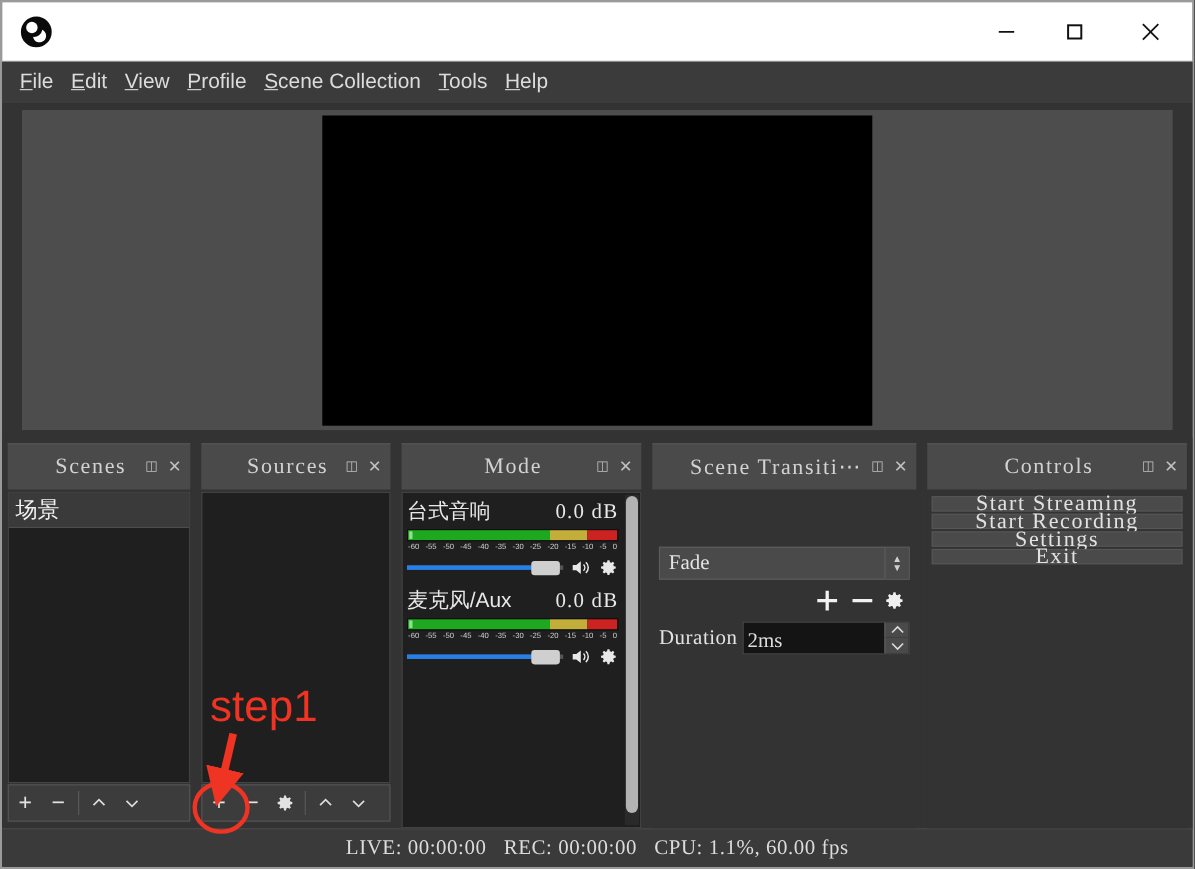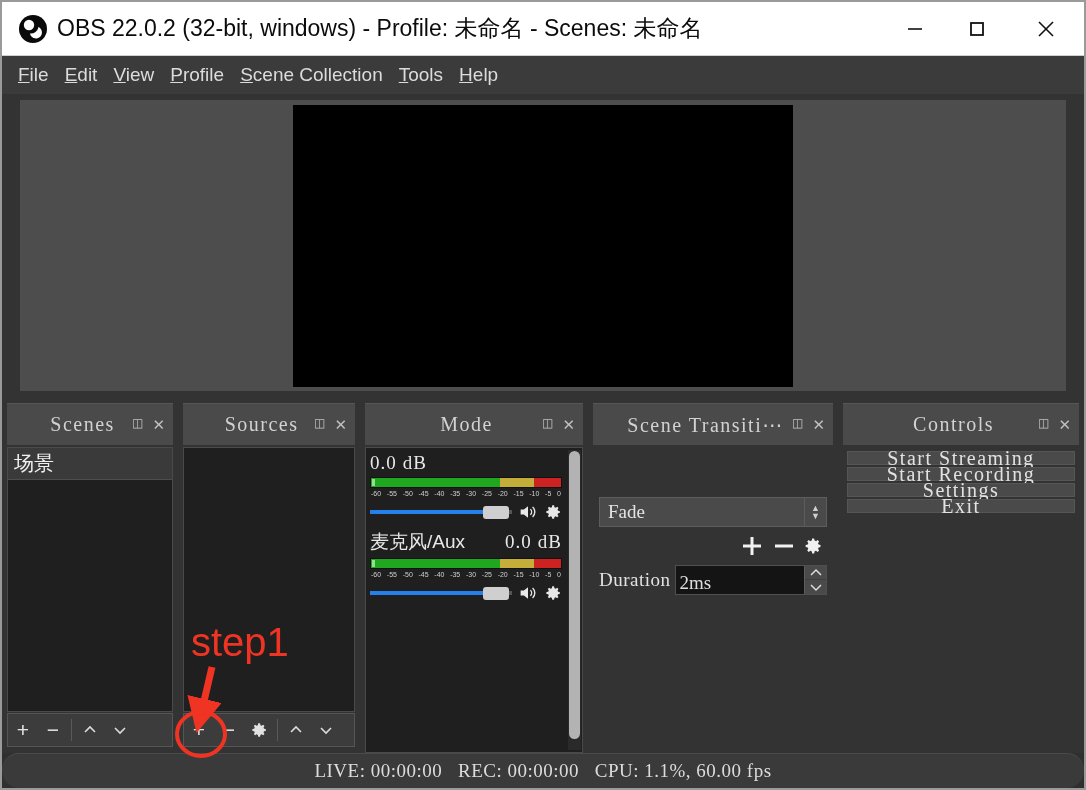--- a/index.html
+++ b/index.html
@@ -225,21 +225,20 @@
     font-family: "Liberation Serif", serif; letter-spacing: 1.5px;
     display: flex; align-items: center; justify-content: center;
     white-space: nowrap;
   }
 
   
   .statusbar {
     flex: 0 0 auto; height: 35px; background: #3a3a3a;
     display: flex; align-items: center; justify-content: center;
     border-top: 1px solid #4a4a4a;
-    border-radius: 17px;
   }
   .status-text {
     color: #dcdcdc; font-size: 19px;
     font-family: "Liberation Serif", serif; letter-spacing: 0.5px;
     white-space: pre;
   }
 
   
   .anno-layer { position: absolute; inset: 0; pointer-events: none; }
   .anno-text {
@@ -254,21 +253,20 @@
 <div id="app">
 
   <div class="titlebar">
     <span class="title-logo">
       <svg width="30" height="30" viewBox="0 0 30 30">
         <circle cx="15" cy="15" r="14" fill="#0a0a0a"></circle>
         <circle cx="11" cy="11" r="5.2" fill="#ffffff"></circle>
         <path d="M12 19.5a6 6 0 1 0 8.5-6.4 7.8 7.8 0 0 1-8.5 6.4z" fill="#ffffff"></path>
       </svg>
     </span>
-    <span class="title-text">OBS 22.0.2 (32-bit, windows) - Profile: 未命名 - Scenes: 未命名</span>
     <div class="win-controls">
       <div class="win-btn">
         <svg width="22" height="22" viewBox="0 0 22 22">
             <line x1="4" y1="11" x2="18" y2="11" stroke="#111" stroke-width="1.6"></line>
           </svg>
       </div>
       <div class="win-btn">
         <svg width="22" height="22" viewBox="0 0 22 22">
             <rect x="5" y="5" width="12" height="12" fill="none" stroke="#111" stroke-width="1.8"></rect>
           </svg>
@@ -368,20 +366,21 @@
         <span class="dock-title-btns">
           <span class="tb-ico">◫</span>
           <span class="tb-ico x">✕</span>
         </span>
       </div>
       <div class="dock-body">
         <div class="mixer-inner">
 
           <div class="mx-src">
             <div class="mx-head">
+              <span class="mx-name">台式音响</span>
               <span class="mx-db">0.0</span>
               <span class="mx-db" style="margin-left:6px">dB</span>
             </div>
             <div class="mx-meter">
               <div class="mx-g" style="width:68%"></div>
               <div class="mx-y" style="width:18%"></div>
               <div class="mx-r" style="width:14%"></div>
               <div class="mx-peak"></div>
             </div>
             <div class="mx-scale">

